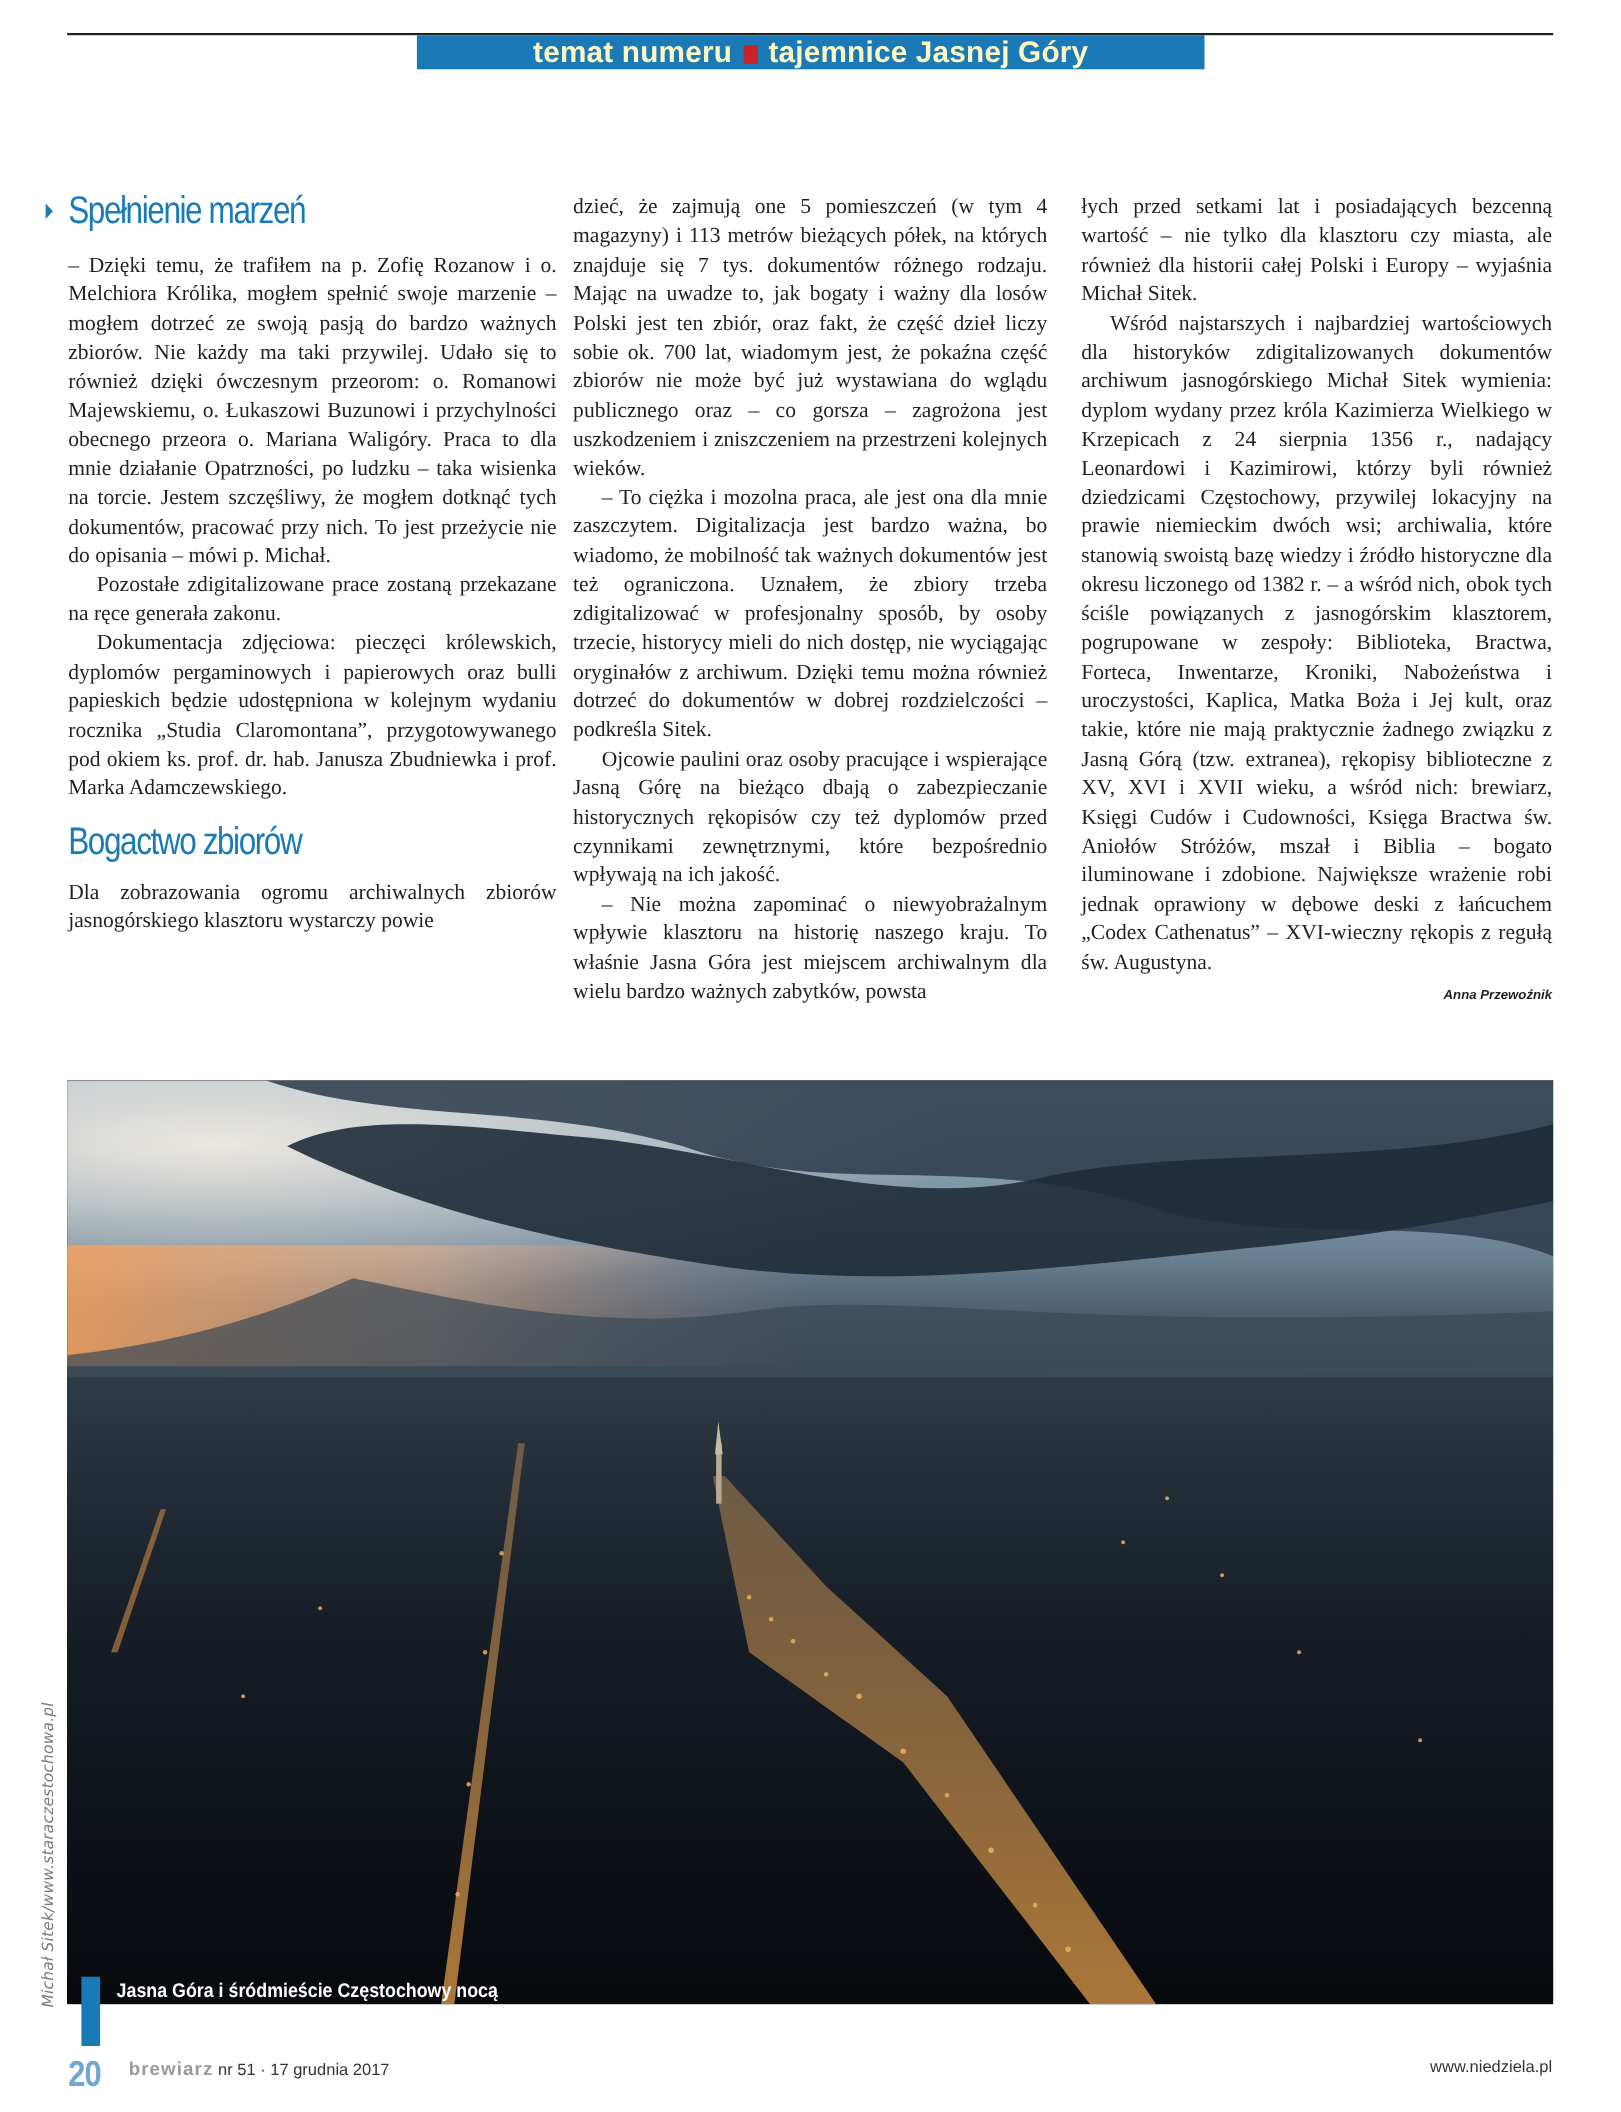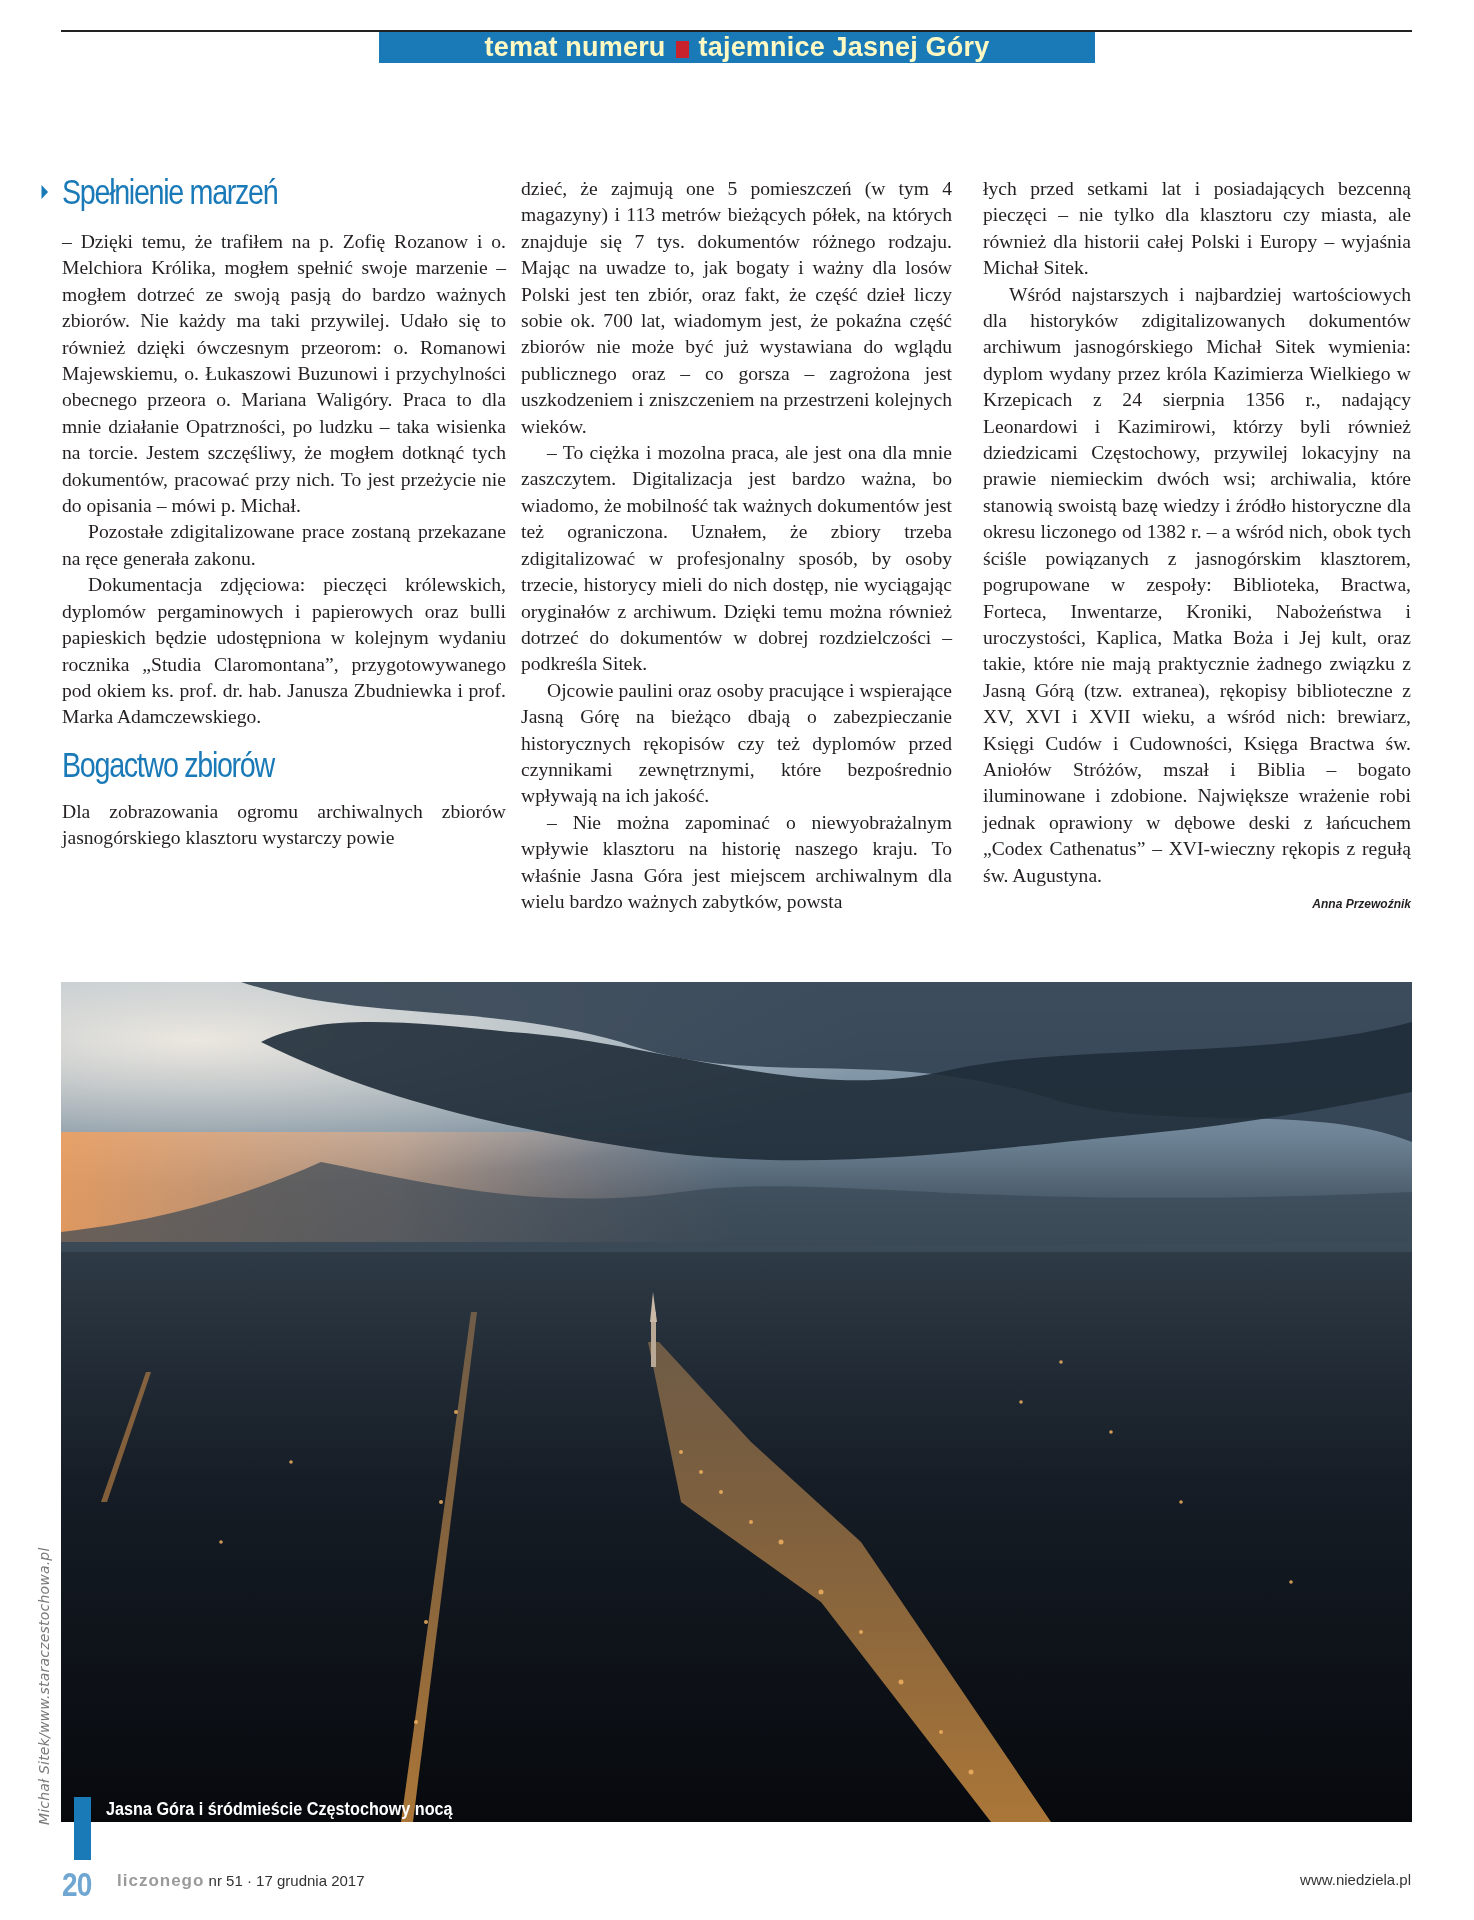--- a/index.html
+++ b/index.html
@@ -62,21 +62,21 @@
 </div>
 
 <div class="col" id="col2">
   <p>dzieć, że zajmują one 5 pomieszczeń (w tym 4 magazyny) i 113 metrów bieżących półek, na których znajduje się 7 tys. dokumentów różnego rodzaju. Mając na uwadze to, jak bogaty i ważny dla losów Polski jest ten zbiór, oraz fakt, że część dzieł liczy sobie ok. 700 lat, wiadomym jest, że pokaźna część zbiorów nie może być już wystawiana do wglądu publicznego oraz – co gorsza – zagrożona jest uszkodzeniem i znisz­czeniem na przestrzeni kolejnych wieków.</p>
   <p class="indent">– To ciężka i mozolna praca, ale jest ona dla mnie zaszczytem. Digitalizacja jest bardzo ważna, bo wiadomo, że mobilność tak ważnych dokumentów jest też ograniczona. Uznałem, że zbiory trzeba zdigitalizować w profesjonalny sposób, by osoby trzecie, historycy mieli do nich dostęp, nie wyciągając oryginałów z archiwum. Dzięki temu można również dotrzeć do doku­mentów w dobrej rozdzielczości – podkreśla Sitek.</p>
   <p class="indent">Ojcowie paulini oraz osoby pracujące i wspie­rające Jasną Górę na bieżąco dbają o zabezpie­czanie historycznych rękopisów czy też dyplo­mów przed czynnikami zewnętrznymi, które bezpośrednio wpływają na ich jakość.</p>
   <p class="indent">– Nie można zapominać o niewyobrażalnym wpływie klasztoru na historię naszego kraju. To właśnie Jasna Góra jest miejscem archiwalnym dla wielu bardzo ważnych zabytków, powsta­</p>
 </div>
 
 <div class="col" id="col3">
-  <p>łych przed setkami lat i posiadających bezcenną pieczęci – nie tylko dla klasztoru czy miasta, ale również dla historii całej Polski i Europy – wyjaśnia Michał Sitek.</p>
+  <p>łych przed setkami lat i posiadających bezcenną wartość – nie tylko dla klasztoru czy miasta, ale również dla historii całej Polski i Europy – wyjaśnia Michał Sitek.</p>
   <p class="indent">Wśród najstarszych i najbardziej wartościo­wych dla historyków zdigitalizowanych doku­mentów archiwum jasnogórskiego Michał Sitek wymienia: dyplom wydany przez króla Kazimie­rza Wielkiego w Krzepicach z 24 sierpnia 1356 r., nadający Leonardowi i Kazimirowi, którzy byli również dziedzicami Częstochowy, przywilej lokacyjny na prawie niemieckim dwóch wsi; archiwalia, które stanowią swoistą bazę wiedzy i źródło historyczne dla okresu liczonego od 1382 r. – a wśród nich, obok tych ściśle powią­zanych z jasnogórskim klasztorem, pogrupo­wane w zespoły: Biblioteka, Bractwa, Forteca, Inwentarze, Kroniki, Nabożeństwa i uroczystoś­ci, Kaplica, Matka Boża i Jej kult, oraz takie, które nie mają praktycznie żadnego związku z Jasną Górą (tzw. extranea), rękopisy biblio­teczne z XV, XVI i XVII wieku, a wśród nich: brewiarz, Księgi Cudów i Cudowności, Księga Bractwa św. Aniołów Stróżów, mszał i Biblia – bogato iluminowane i zdobione. Największe wrażenie robi jednak oprawiony w dębowe deski z łańcuchem „Codex Cathenatus” – XVI-wieczny rękopis z regułą św. Augustyna.</p>
   <div class="author">Anna Przewoźnik</div>
 </div>
 
 <div class="photo">
   <svg width="1351" height="840" viewBox="0 0 1351 840">
     <defs>
       <linearGradient id="sky" x1="0" y1="0" x2="0" y2="1">
         <stop offset="0" stop-color="#9fb3c2"></stop>
         <stop offset="0.18" stop-color="#6f8597"></stop>
@@ -141,16 +141,16 @@
     </g>
   </svg>
 </div>
 
 <div class="credit">Michał Sitek/www.staraczestochowa.pl</div>
 <div class="cap-bar"></div>
 <div class="caption">Jasna Góra i śródmieście Częstochowy nocą</div>
 
 <div class="pageno">20</div>
 <div class="foot-mag">
-  <span class="brand">liczonego</span>
+  <span class="brand">brewiarz</span>
   <span>nr 51 · 17 grudnia 2017</span>
 </div>
 <div class="foot-url">www.niedziela.pl</div>
 
 </body></html>

